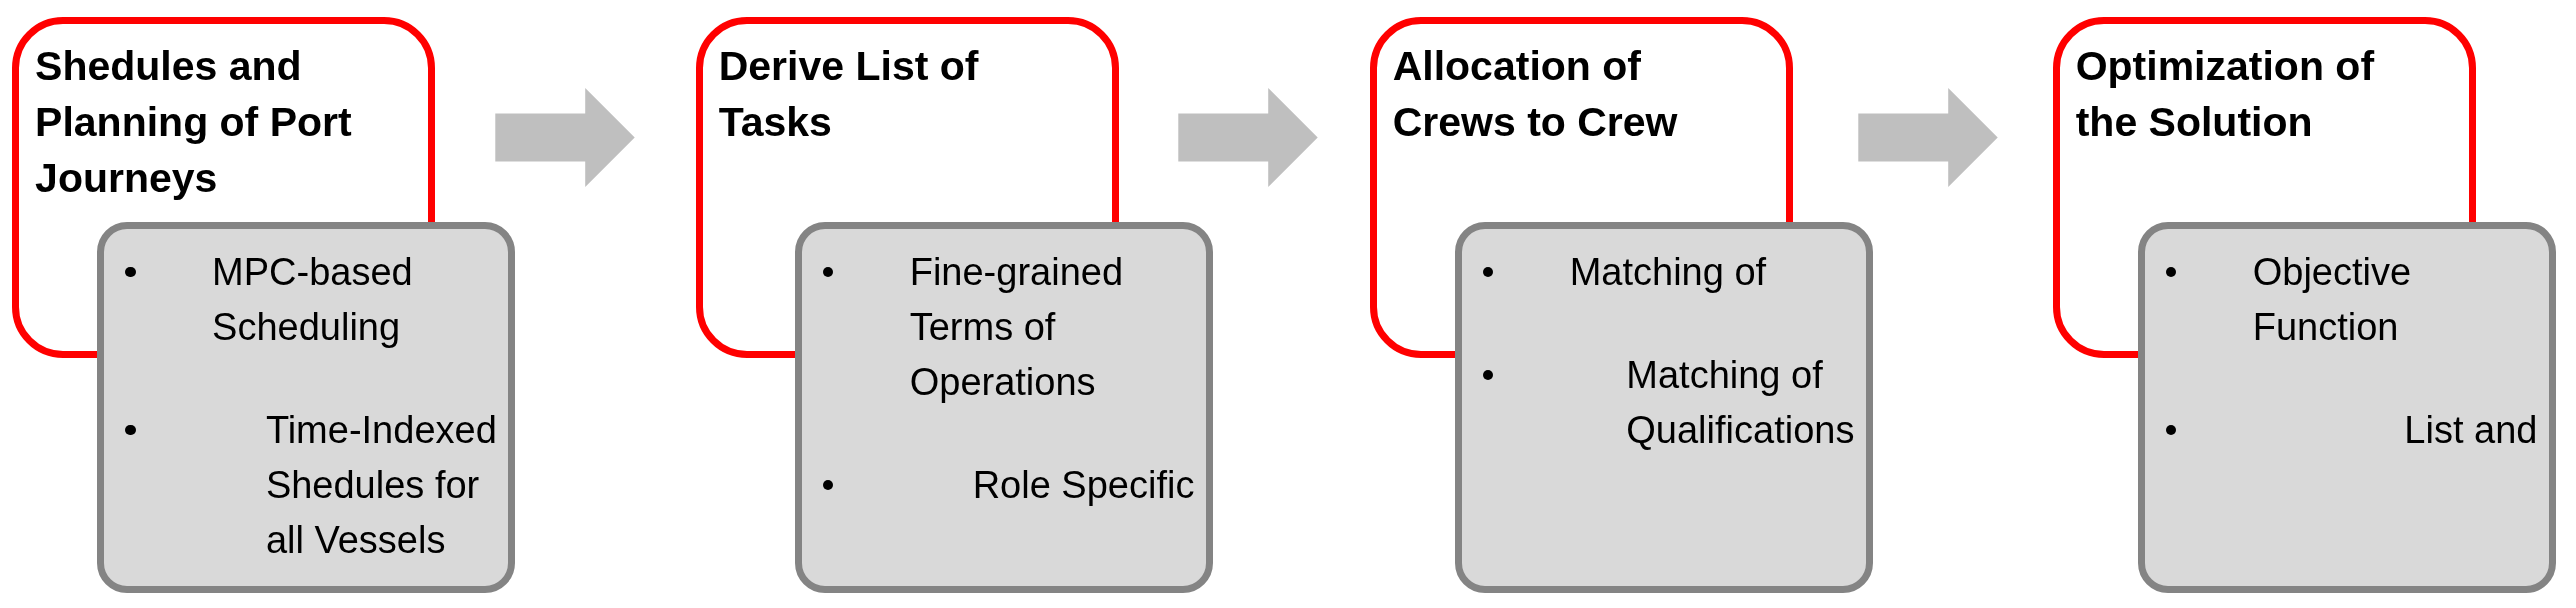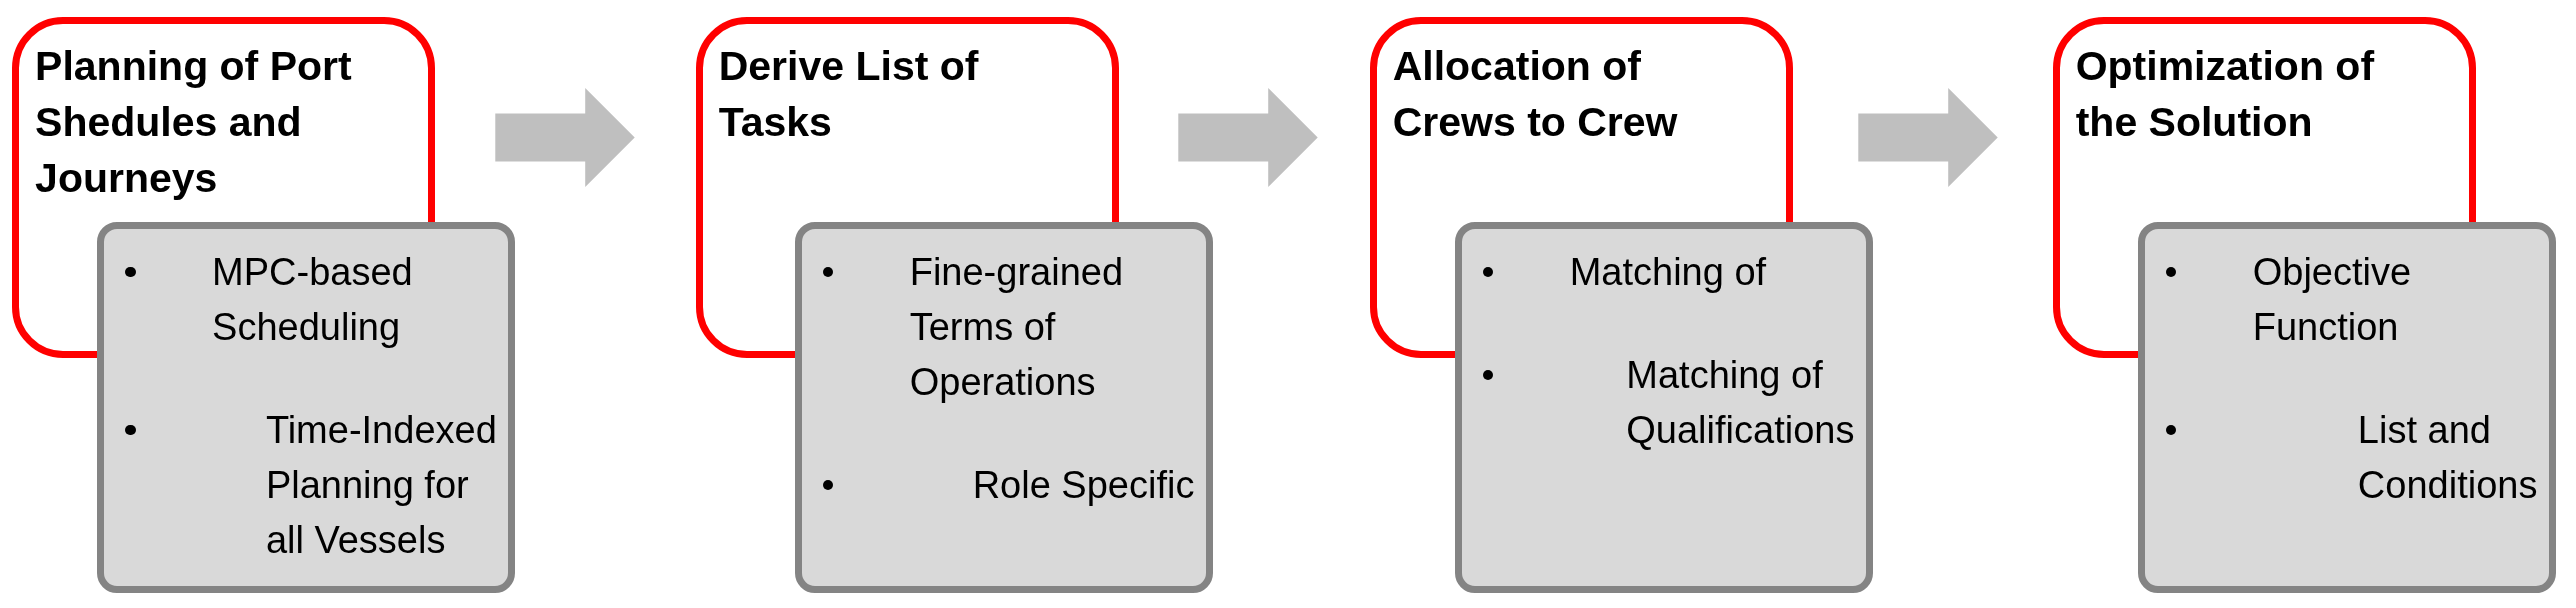--- a/index.html
+++ b/index.html
@@ -37,21 +37,21 @@
     line-height:56px;
     font-weight:bold;
   }
   .title div{white-space:nowrap;}
   .gray-box{
     position:absolute;
     top:222px;
     width:418px;
     height:371px;
     border:7.4px solid var(--c-border);
-    border-radius:20px;
+    border-radius:30px;
     box-sizing:border-box;
     background:var(--c-fill);
   }
   .bullets{padding:15.7px 11.6px 0 20.7px;}
   .bullet-item{display:flex;align-items:flex-start;}
   .bullet-item + .bullet-item{margin-top:48px;justify-content:space-between;}
   .bullet-marker{
     flex:0 0 87px;
     padding-top:22px;
     box-sizing:border-box;
@@ -74,43 +74,43 @@
     height:99px;
   }
 </style>
 </head>
 <body>
 
 <div id="canvas">
   <div class="stage" style="left: 12.4px;">
     <div class="red-box">
       <div class="title">
+          <div>Shedules and</div>
           <div>Planning of Port</div>
-          <div>Shedules and</div>
           <div>Journeys</div>
         </div>
     </div>
     <div class="gray-box" style="left: 85px;">
       <div class="bullets">
           <div class="bullet-item">
             <span class="bullet-marker">
               <span class="bullet-dot"></span>
             </span>
             <div class="bullet-text">
               <div>MPC-based</div>
               <div>Scheduling</div>
             </div>
           </div>
           <div class="bullet-item">
             <span class="bullet-marker">
               <span class="bullet-dot"></span>
             </span>
             <div class="bullet-text">
               <div>Time-Indexed</div>
-              <div>Planning for</div>
+              <div>Shedules for</div>
               <div>all Vessels</div>
             </div>
           </div>
         </div>
     </div>
   </div>
 
   <div class="stage" style="left: 696px;">
     <div class="red-box">
       <div class="title">
@@ -189,21 +189,20 @@
               <div>Objective</div>
               <div>Function</div>
             </div>
           </div>
           <div class="bullet-item">
             <span class="bullet-marker">
               <span class="bullet-dot"></span>
             </span>
             <div class="bullet-text">
               <div>List and</div>
-              <div>Conditions</div>
             </div>
           </div>
         </div>
     </div>
   </div>
 <svg class="arrow" viewBox="0 0 169 120" style="left: 495px;">
       <polygon points="0,31 109,31 109,0 169,60 109,120 109,89 0,89" fill="#BFBFBF"></polygon>
     </svg>
     <svg class="arrow" viewBox="0 0 169 120" style="left: 1178px;">
       <polygon points="0,31 109,31 109,0 169,60 109,120 109,89 0,89" fill="#BFBFBF"></polygon>

